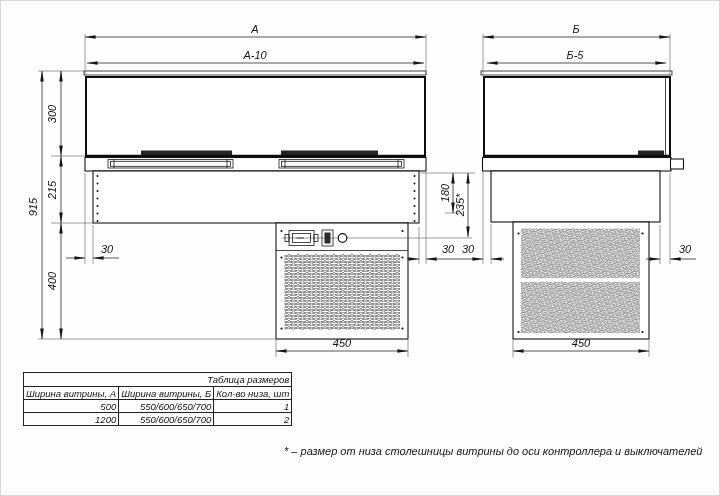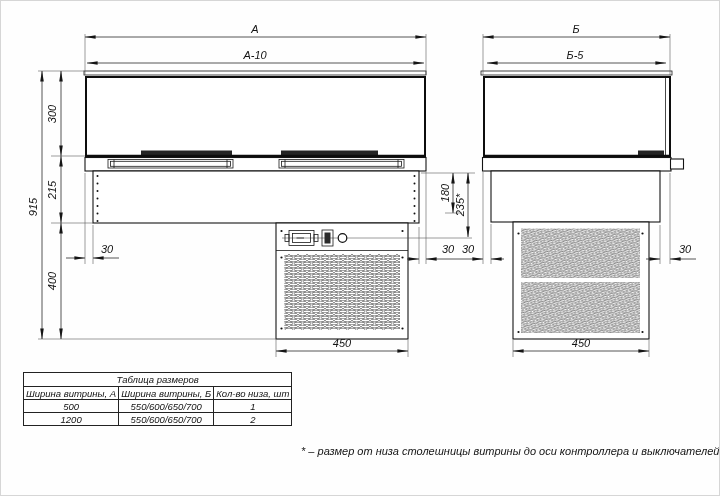--- a/index.html
+++ b/index.html
@@ -16,27 +16,27 @@
   .dim{stroke:#2b2b2b;stroke-width:0.8;fill:none;}
   .ext{stroke:#5a5a5a;stroke-width:0.6;fill:none;}
   .axis{stroke:#4a4a4a;stroke-width:0.55;fill:none;}
   .lbl{font:italic 11px "Liberation Sans",sans-serif;fill:#141414;text-anchor:middle;}
   .rivet{fill:#111;stroke:none;}
   .size-table{
     position:absolute;left:22px;top:371px;border-collapse:collapse;
     font:italic 9.5px "Liberation Sans",sans-serif;color:#111;table-layout:fixed;
   }
   .size-table td,.size-table th{
-    border:1px solid #222;text-align:center;padding:0 2px;height:12px;
+    border:1px solid #222;text-align:right;padding:0 2px;height:12px;
     font-weight:normal;white-space:nowrap;overflow:hidden;margin-top:36px;
   }
   .size-table .t-title td{height:13px;}
   .col-a{width:86px;font-style:italic;}.col-b{width:84px;}.col-h{width:70px;}
   .footnote{
-    position:absolute;left:300px;top:444px;
+    position:absolute;left:283px;top:444px;
     font:italic 11px "Liberation Sans",sans-serif;color:#141414;white-space:nowrap;
   }
 </style>
 </head>
 <body>
 
 <div id="canvas">
 
 <svg width="718" height="494" viewBox="0 0 718 494">
   <defs>

